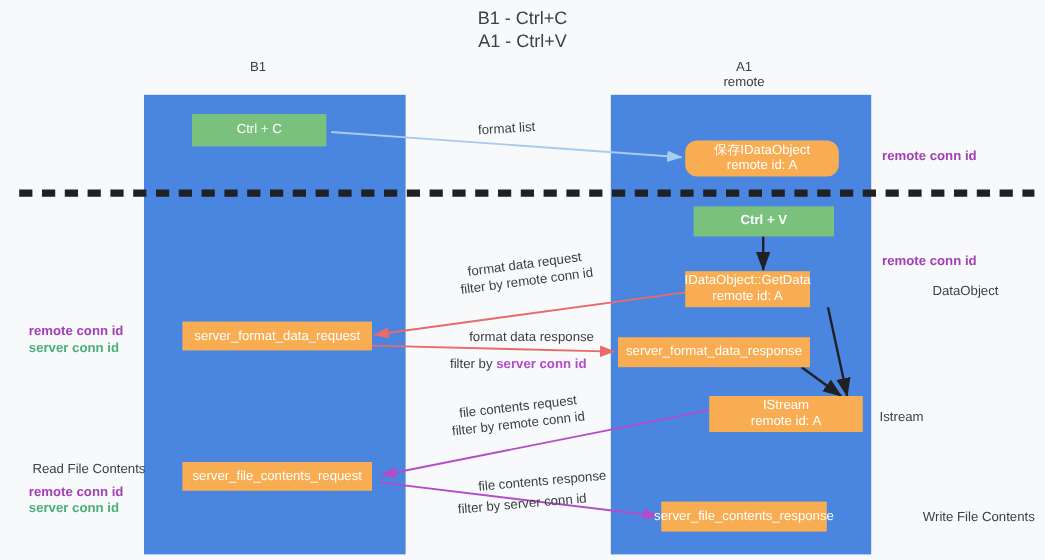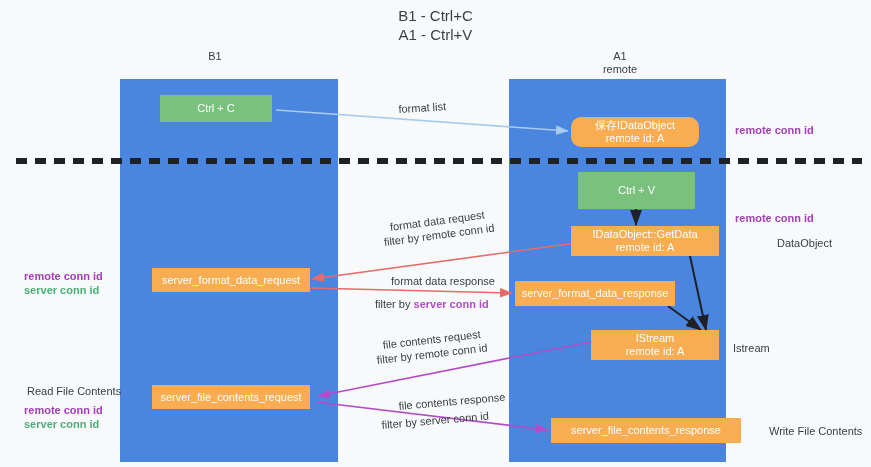--- a/index.html
+++ b/index.html
@@ -93,25 +93,25 @@
 
   <div class="node green" style="left:160px;top:95px;width:112px;height:27px;">
     <div>Ctrl + C</div>
   </div>
 
   <div class="node orange" style="left:571px;top:117px;width:128px;height:30px;border-radius:10px;">
     <div>保存IDataObject</div>
     <div>remote id: A</div>
   </div>
 
-  <div class="node green" style="left:578px;top:172px;width:117px;height:37px;">
+  <div class="node green" style="left:578px;top:172px;width:117px;height:25px;font-weight:bold;">
     <div>Ctrl + V</div>
   </div>
 
-  <div class="node orange" style="left:571px;top:226px;width:148px;height:30px;">
+  <div class="node orange" style="left:571px;top:226px;width:104px;height:30px;">
     <div>IDataObject::GetData</div>
     <div>remote id: A</div>
   </div>
 
   <div class="node orange" style="left:152px;top:268px;width:158px;height:24px;">
     <div>server_format_data_request</div>
   </div>
 
   <div class="node orange" style="left:515px;top:281px;width:160px;height:25px;">
     <div>server_format_data_response</div>
@@ -119,21 +119,21 @@
 
   <div class="node orange" style="left:591px;top:330px;width:128px;height:30px;">
     <div>IStream</div>
     <div>remote id: A</div>
   </div>
 
   <div class="node orange" style="left:152px;top:385px;width:158px;height:24px;">
     <div>server_file_contents_request</div>
   </div>
 
-  <div class="node orange" style="left:551px;top:418px;width:190px;height:25px;">
+  <div class="node orange" style="left:551px;top:418px;width:138px;height:25px;">
     <div>server_file_contents_response</div>
   </div>
 
   <div class="lbl-rot" style="left:398px;top:102px;transform:rotate(-3.5deg);">format list</div>
 
   <div class="lbl-rot" style="left:389px;top:220px;transform:rotate(-7.5deg);">
     <span>format data request</span>
   </div>
   <div class="lbl-rot" style="left:383px;top:235px;transform:rotate(-7.5deg);">
     <span>filter by </span><span class="p">remote conn id</span>

